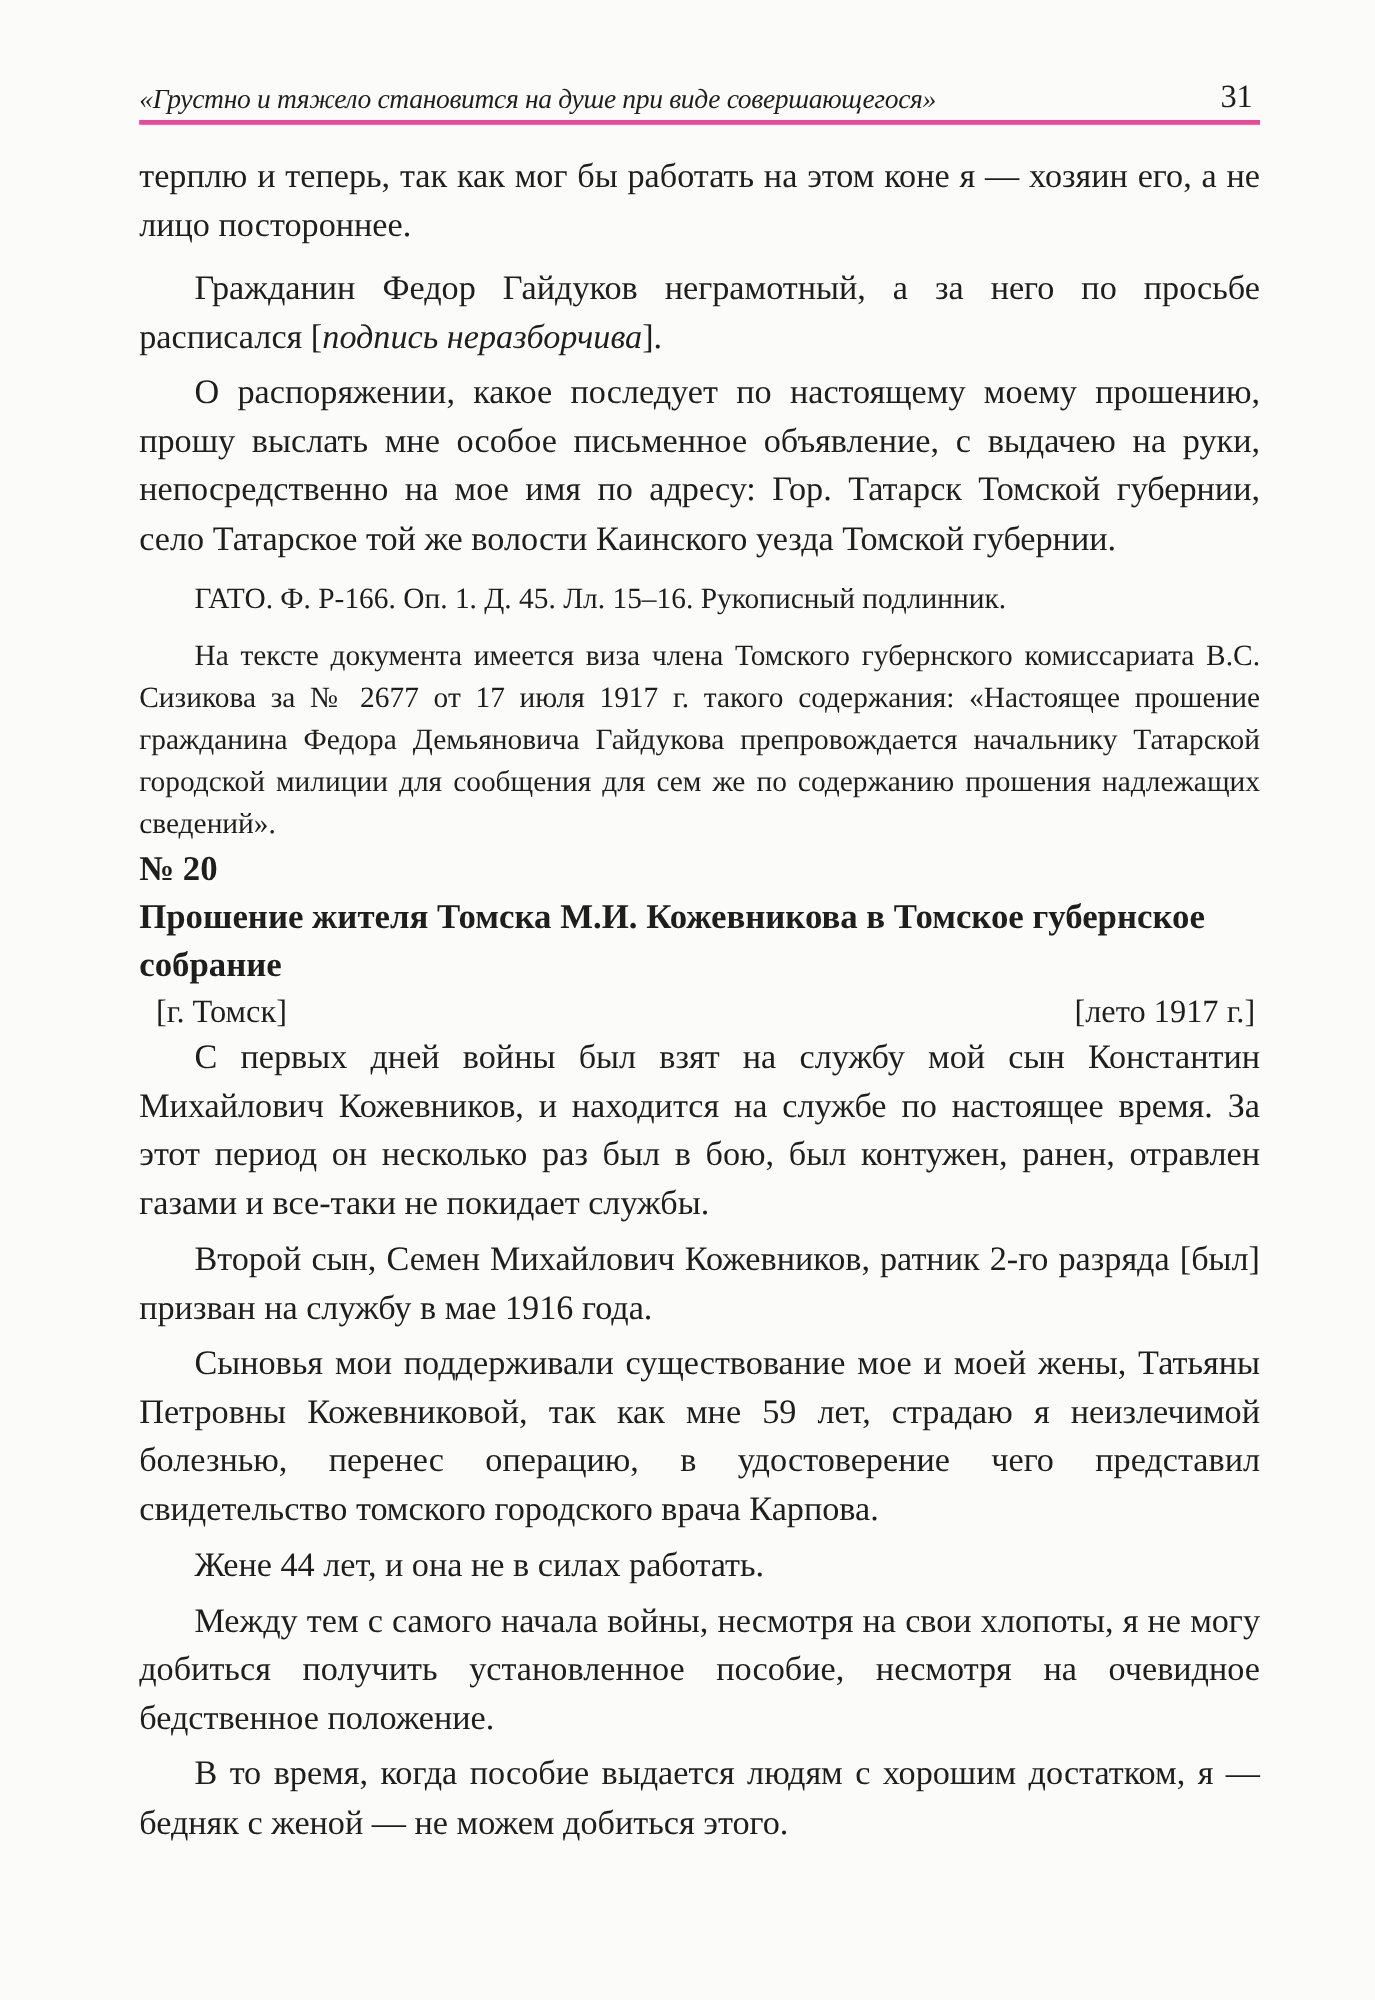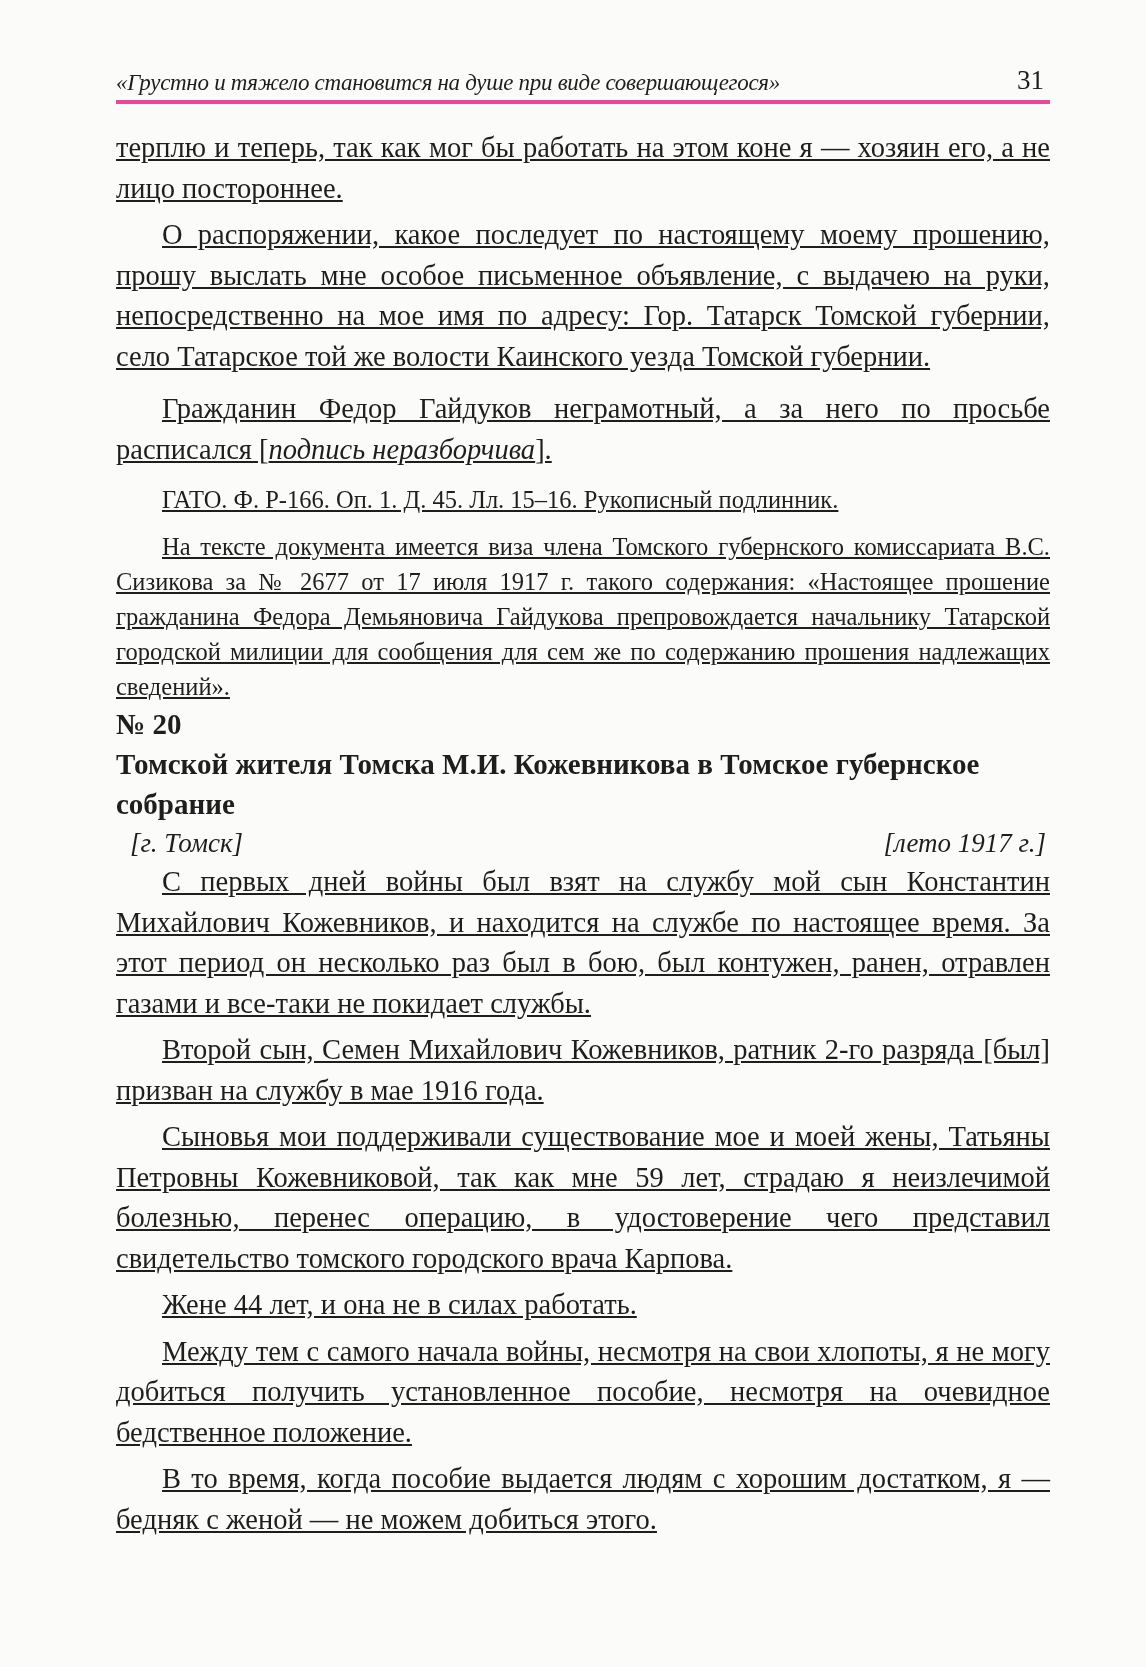--- a/index.html
+++ b/index.html
@@ -46,21 +46,20 @@
     top: 128px;
     left: 0;
     width: 934px;
   }
   p {
     margin: 0;
     font-size: 28.5px;
     line-height: 40.5px;
     text-align: justify;
     hyphens: manual;
-    text-decoration: underline;
   }
   p.indent { text-indent: 46px; }
   p.small {
     font-size: 24.5px;
     line-height: 35px;
   }
   .gap-s { margin-top: 6px; }
   .gap-m { margin-top: 12px; }
   em { font-style: italic; }
   .doc-number {
@@ -69,51 +68,50 @@
     line-height: 40px;
   }
   .doc-title {
     font-weight: bold;
     font-size: 29px;
     line-height: 40px;
   }
   .place-date {
     display: flex;
     justify-content: space-between;
-    font-style: italic;
     font-size: 27px;
     line-height: 38px;
     padding-left: 14px;
     padding-right: 4px;
     text-align: center;
   }
 </style>
 </head>
 <body>
 
 <div class="page">
 
   <div class="running-head">
     <span class="running-title">«Грустно и тяжело становится на душе при виде совершающегося»</span>
     <span class="page-number">31</span>
   </div>
 
   <div class="body-text">
 
     <p>терплю и теперь, так как мог бы работать на этом коне я — хозяин его, а не лицо постороннее.</p>
+    <p class="indent gap-m"><span>Гражданин Федор Гайдуков неграмотный, а за него по просьбе расписался [</span><em>подпись неразборчива</em><span>].</span></p>
+
     <p class="indent gap-s">О распоряжении, какое последует по настоящему моему прошению, прошу выслать мне особое письменное объявление, с выдачею на руки, непосредственно на мое имя по адресу: Гор. Татарск Томской губернии, село Татарское той же волости Каинского уезда Томской губернии.</p>
-
-    <p class="indent gap-m"><span>Гражданин Федор Гайдуков неграмотный, а за него по просьбе расписался [</span><em>подпись неразборчива</em><span>].</span></p>
 
     <p class="indent small gap-m">ГАТО. Ф. Р-166. Оп. 1. Д. 45. Лл. 15–16. Рукописный подлинник.</p>
 
     <p class="indent small gap-m">На тексте документа имеется виза члена Томского губернского комиссариата В.С. Сизикова за № 2677 от 17 июля 1917 г. такого содержания: «Настоящее прошение гражданина Федора Демьяновича Гайдукова препровождается начальнику Татарской городской милиции для сообщения для сем же по содержанию прошения надлежащих сведений».</p>
 
     <div class="doc-number">№ 20</div>
-    <div class="doc-title">Томской жителя Томска М.И. Кожевникова в Томское губернское собрание</div>
+    <div class="doc-title">Прошение жителя Томска М.И. Кожевникова в Томское губернское собрание</div>
 
     <div class="place-date">
       <span>[г. Томск]</span>
       <span>[лето 1917 г.]</span>
     </div>
 
     <p class="indent">С первых дней войны был взят на службу мой сын Константин Михайлович Кожевников, и находится на службе по настоящее время. За этот период он несколько раз был в бою, был контужен, ранен, отравлен газами и все-таки не покидает службы.</p>
     <p class="indent gap-s">Второй сын, Семен Михайлович Кожевников, ратник 2-го разряда [был] призван на службу в мае 1916 года.</p>
     <p class="indent gap-s">Сыновья мои поддерживали существование мое и моей жены, Татьяны Петровны Кожевниковой, так как мне 59 лет, страдаю я неизлечимой болезнью, перенес операцию, в удостоверение чего представил свидетельство томского городского врача Карпова.</p>
     <p class="indent gap-s">Жене 44 лет, и она не в силах работать.</p>

